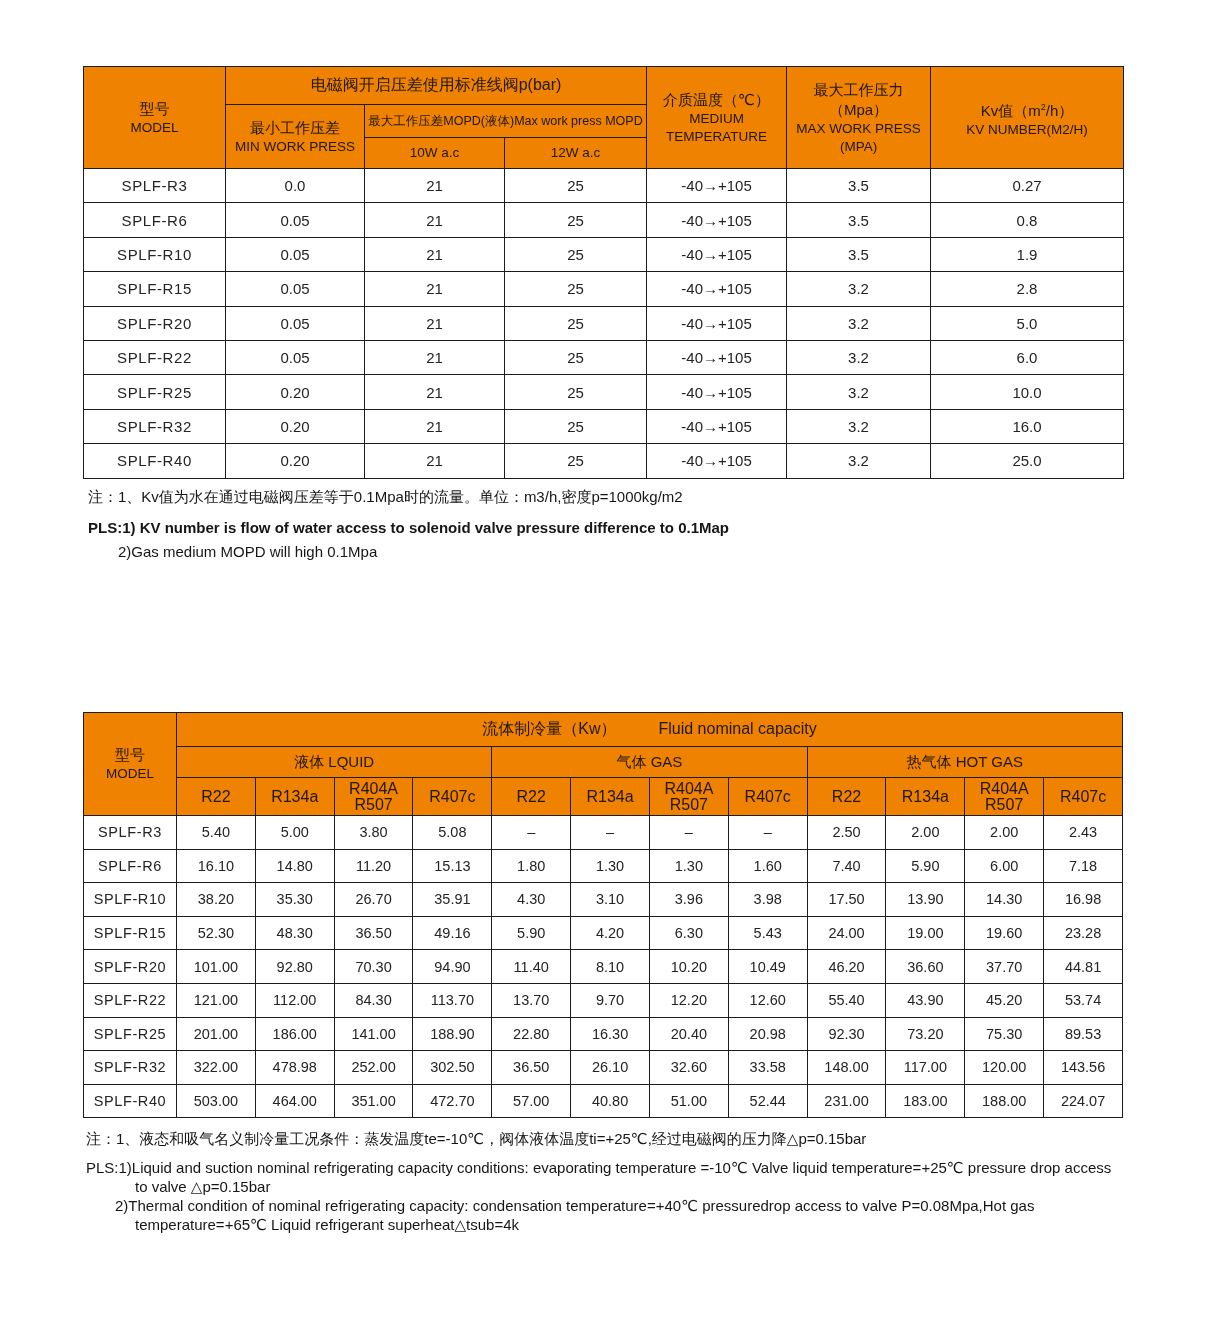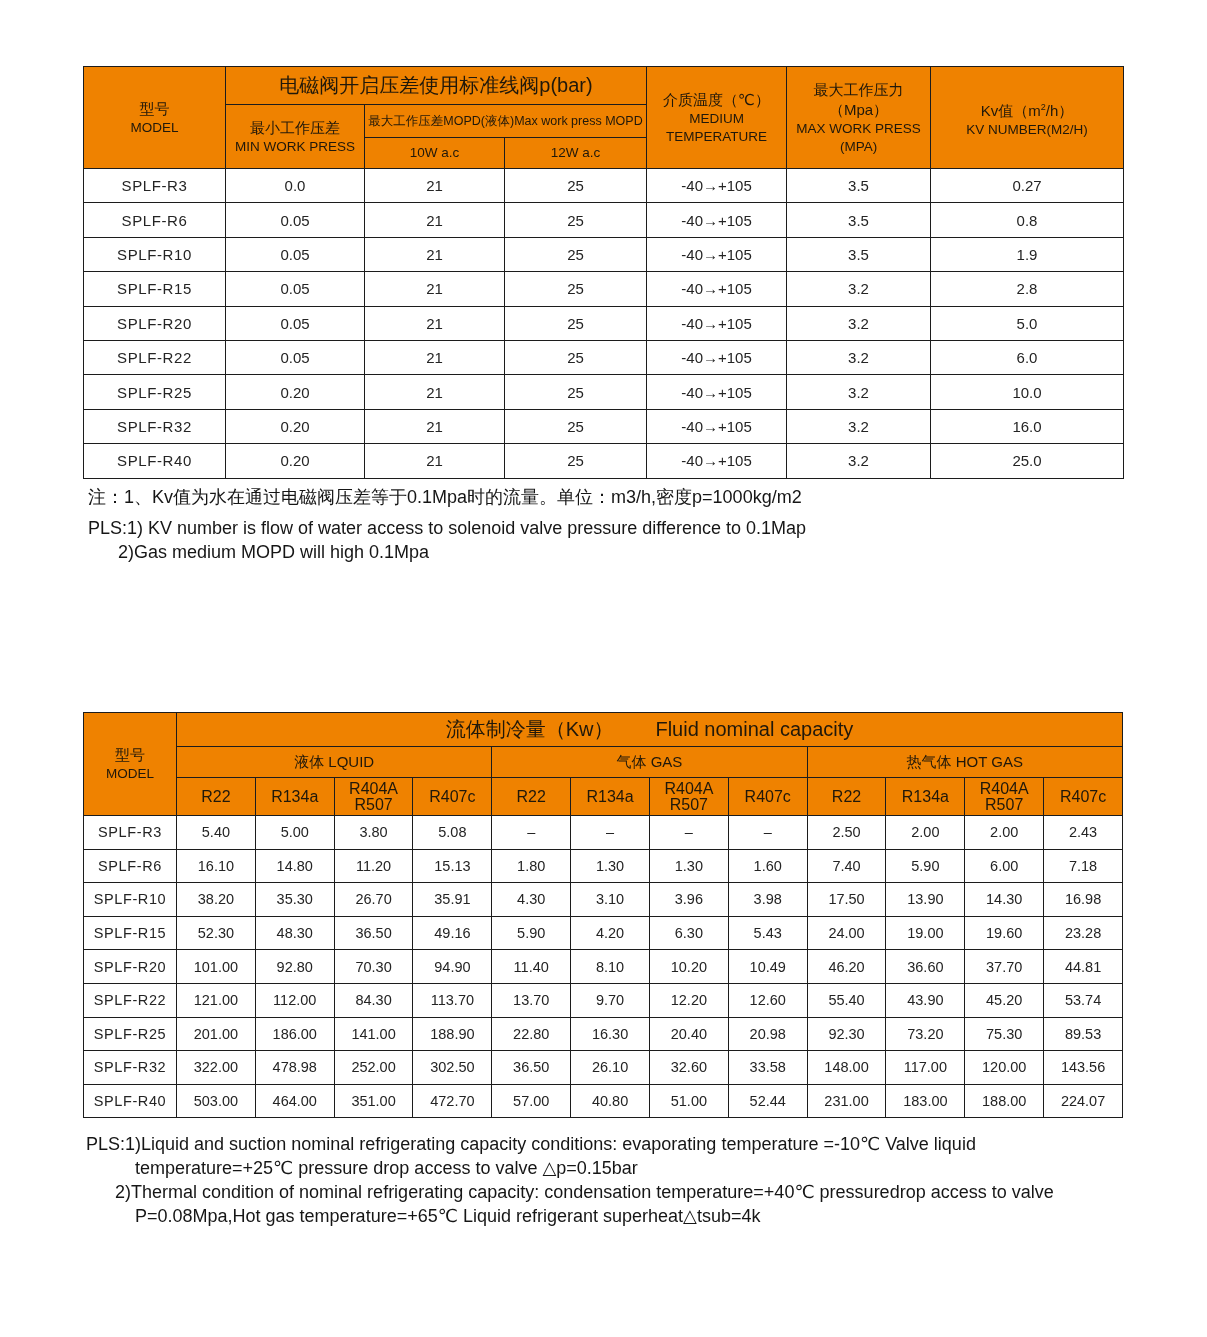--- a/index.html
+++ b/index.html
@@ -27,34 +27,34 @@
   .t1 { left:83px; top:66px; width:1040px; }
   .t1 thead tr.hr1 { height:38px; }
   .t1 thead tr.hr2 { height:33px; }
   .t1 thead tr.hr3 { height:31px; }
   .t1 tbody td { height:33.4px; font-size:15px; color:#242424; }
   .t1 tbody td.model, .t2 tbody td.model { letter-spacing:0.6px; }
 
   .h-zh { font-size:15px; line-height:20px; }
   .h-en { font-size:13.5px; line-height:18px; }
   .mopd-cell { font-size:12.5px; }
-  .span-title { font-size:20px; }
+  .span-title { font-size:16px; }
   sup { font-size:9px; }
 
   
-  .notes { font-size:18px; color:#161616; }
+  .notes { font-size:15px; color:#161616; }
   .notes-top { left:88px; top:485px; width:780px; }
   .notes-top .nl { line-height:24px; }
-  .notes-top .gap { margin-top:7px; }
+  .notes-top .gap { margin-top:7px;font-weight:bold; }
   .ind { padding-left:30px; }
 
   .notes-bottom { left:86px; top:1126px; width:1036px; }
   .notes-bottom .nl { line-height:26px; }
   .notes-bottom .en-block { margin-top:6px; }
-  .notes-bottom .en { line-height:24px; }
+  .notes-bottom .en { line-height:19px; }
   .hang1 { padding-left:49px; text-indent:-49px; }
   .hang2 { padding-left:49px; text-indent:-20px; }
 
   
   .t2 { left:83px; top:712px; width:1040px; }
   .t2 col.c-model { width:93px; }
   .t2 thead tr.hr1 { height:34px; }
   .t2 thead tr.hr2 { height:31px; }
   .t2 thead tr.hr3 { height:38px; }
   .t2 tbody td { height:32.6px; font-size:14.5px; color:#242424; }
@@ -383,17 +383,18 @@
         <td>52.44</td>
         <td>231.00</td>
         <td>183.00</td>
         <td>188.00</td>
         <td>224.07</td>
       </tr>
     </tbody>
 </table>
 
 <div class="notes notes-bottom abs">
+  <div class="nl">注：1、液态和吸气名义制冷量工况条件：蒸发温度te=-10℃，阀体液体温度ti=+25℃,经过电磁阀的压力降△p=0.15bar</div>
   <div class="en-block">
     <div class="en hang1">PLS:1)Liquid and suction nominal refrigerating capacity conditions: evaporating temperature =-10℃ Valve liquid temperature=+25℃ pressure drop access to valve △p=0.15bar</div>
     <div class="en hang2">2)Thermal condition of nominal refrigerating capacity: condensation temperature=+40℃ pressuredrop access to valve P=0.08Mpa,Hot gas temperature=+65℃ Liquid refrigerant superheat△tsub=4k</div>
   </div>
 </div>
 
 </body></html>

